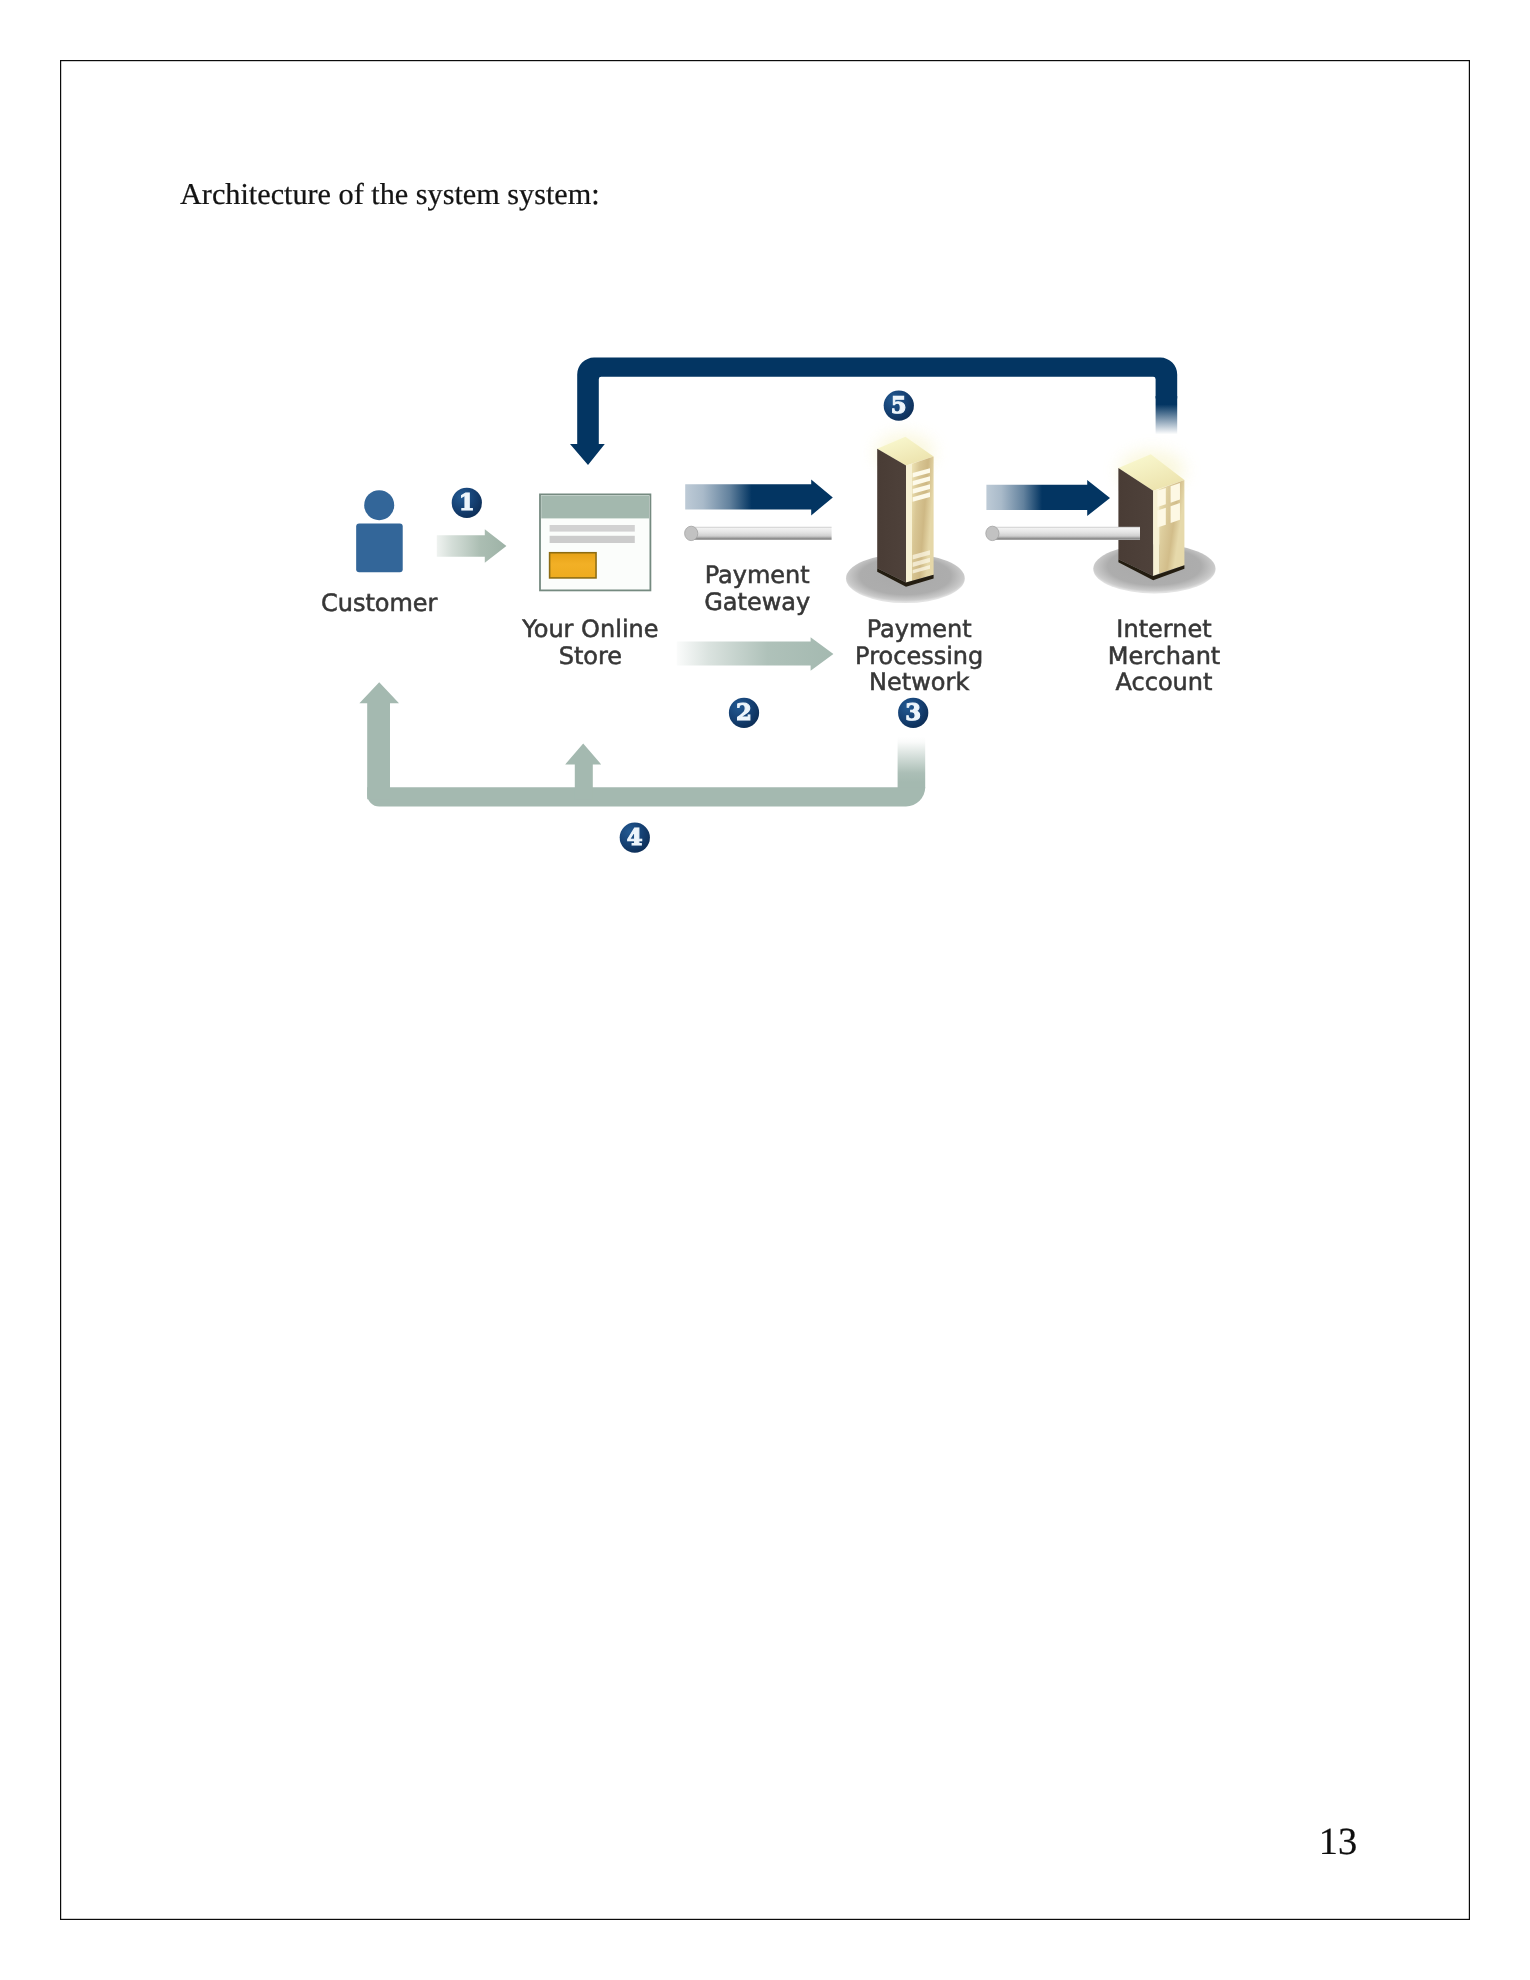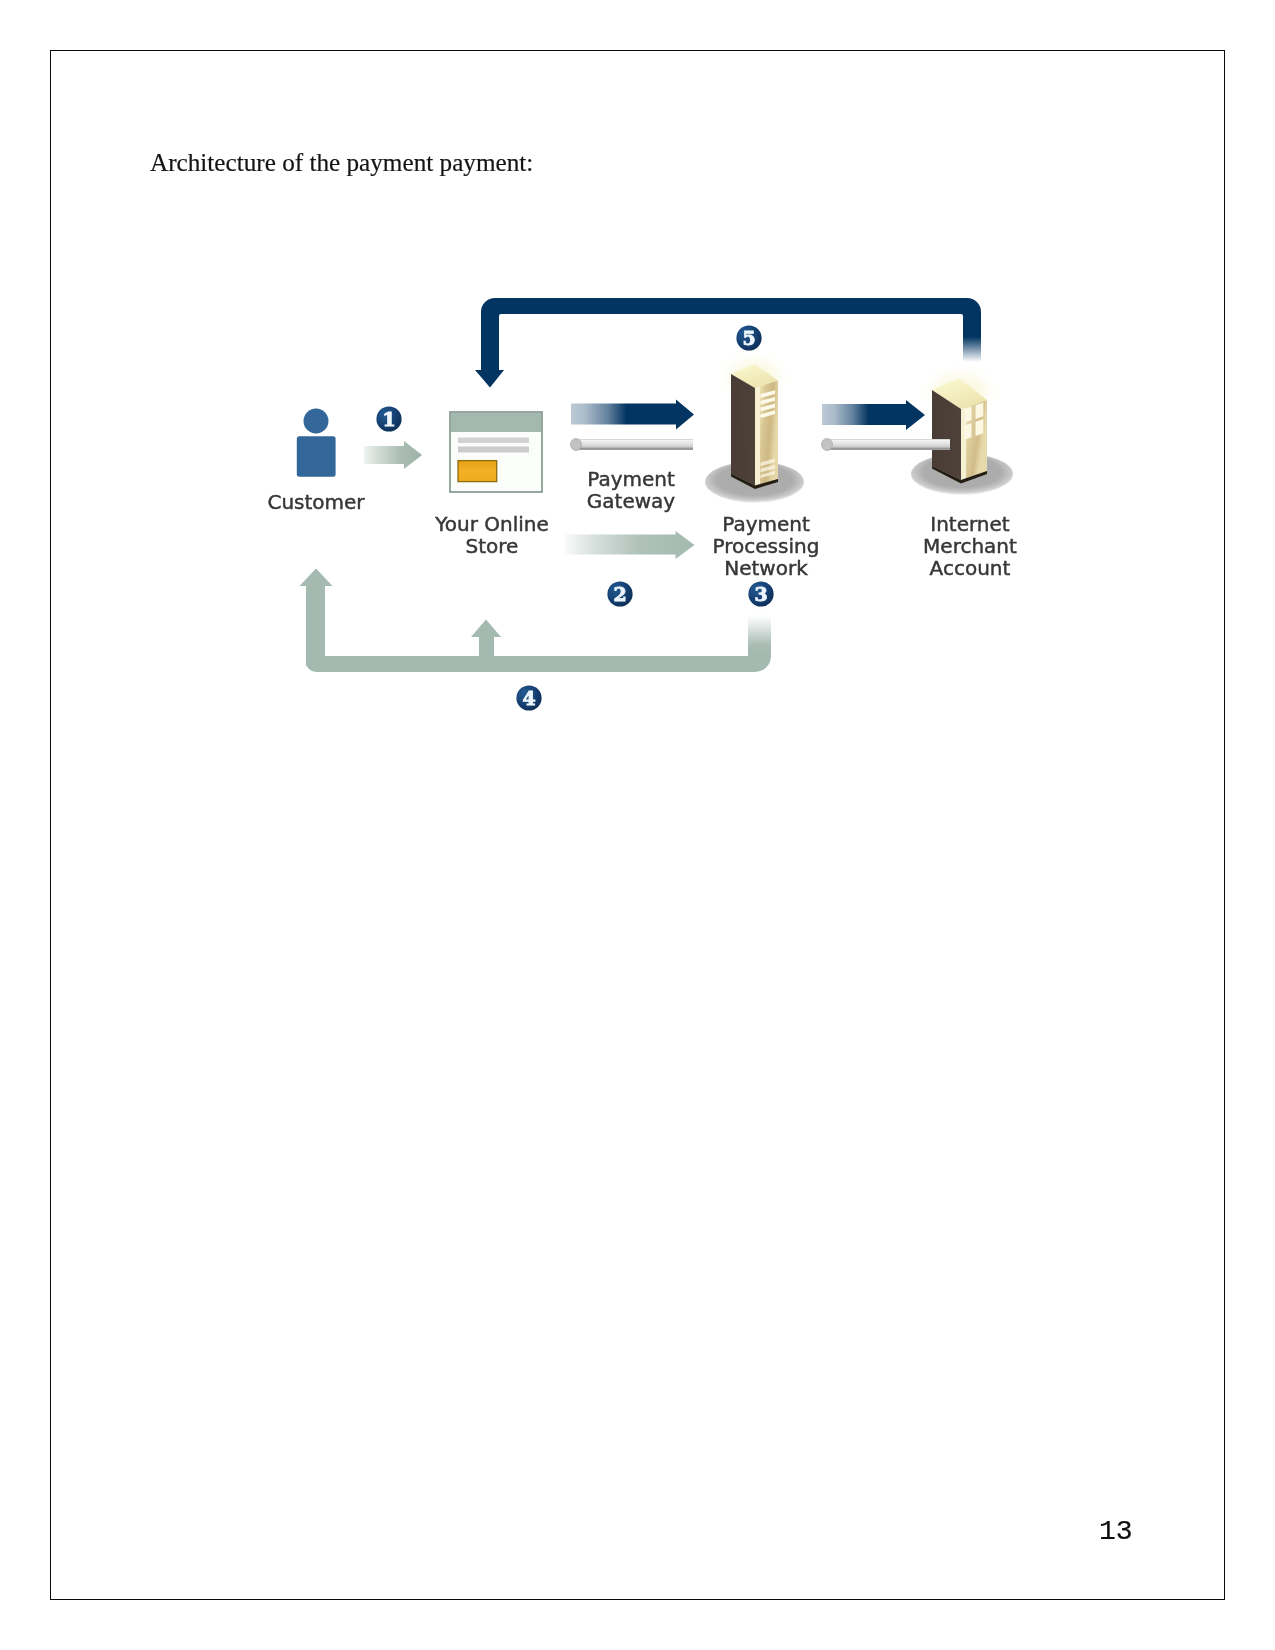--- a/index.html
+++ b/index.html
@@ -3,32 +3,32 @@
 <meta charset="utf-8">
 <title>Architecture of the payment system</title>
 <style>
   html,body{margin:0;padding:0;background:#ffffff;}
   body{width:1275px;height:1650px;position:relative;overflow:hidden;
        font-family:"Liberation Serif", serif;}
   #page-border{position:absolute;left:50px;top:50px;width:1175px;height:1550px;
        border:1.4px solid #0a0a0a;box-sizing:border-box;}
   #doc-title{position:absolute;left:150px;top:149px;font-size:25.2px;color:#141414;-webkit-text-stroke:0.2px #141414;
        font-family:"Liberation Serif", serif;white-space:nowrap;}
-  #page-number{position:absolute;left:1099px;top:1516px;font-size:28px;color:#0e0e0e;-webkit-text-stroke:0.2px #0e0e0e;
-       font-family:Liberation Mono, monospace;}
+  #page-number{position:absolute;left:1099px;top:1516px;font-size:32px;color:#0e0e0e;-webkit-text-stroke:0.2px #0e0e0e;
+       font-family:Liberation Serif, serif;}
   #diagram{position:absolute;left:0px;top:0px;width:1275px;height:1650px;}
   .node-label{font-family:"DejaVu Sans", sans-serif;font-size:20px;fill:#363636;paint-order:stroke;stroke:#363636;stroke-width:0.45px;}
   .badge-num{font-family:"DejaVu Serif", serif;font-size:19px;font-weight:bold;fill:#edf5fb;paint-order:stroke;stroke:#edf5fb;stroke-width:0.9px;}
 </style>
 </head>
 <body>
 
 <div id="page-border"></div>
 
-<div id="doc-title">Architecture of the payment payment:</div>
+<div id="doc-title">Architecture of the system system:</div>
 
 <div id="page-number">13</div>
 
 <div id="diagram">
 <svg id="diagram-svg" width="1275" height="1650" viewBox="0 0 1275 1650">
   <defs>
     <linearGradient id="gradBlueH" x1="0" y1="0" x2="1" y2="0">
       <stop offset="0" stop-color="#033562" stop-opacity="0.26"></stop>
       <stop offset="0.12" stop-color="#033562" stop-opacity="0.34"></stop>
       <stop offset="0.30" stop-color="#033562" stop-opacity="0.62"></stop>

